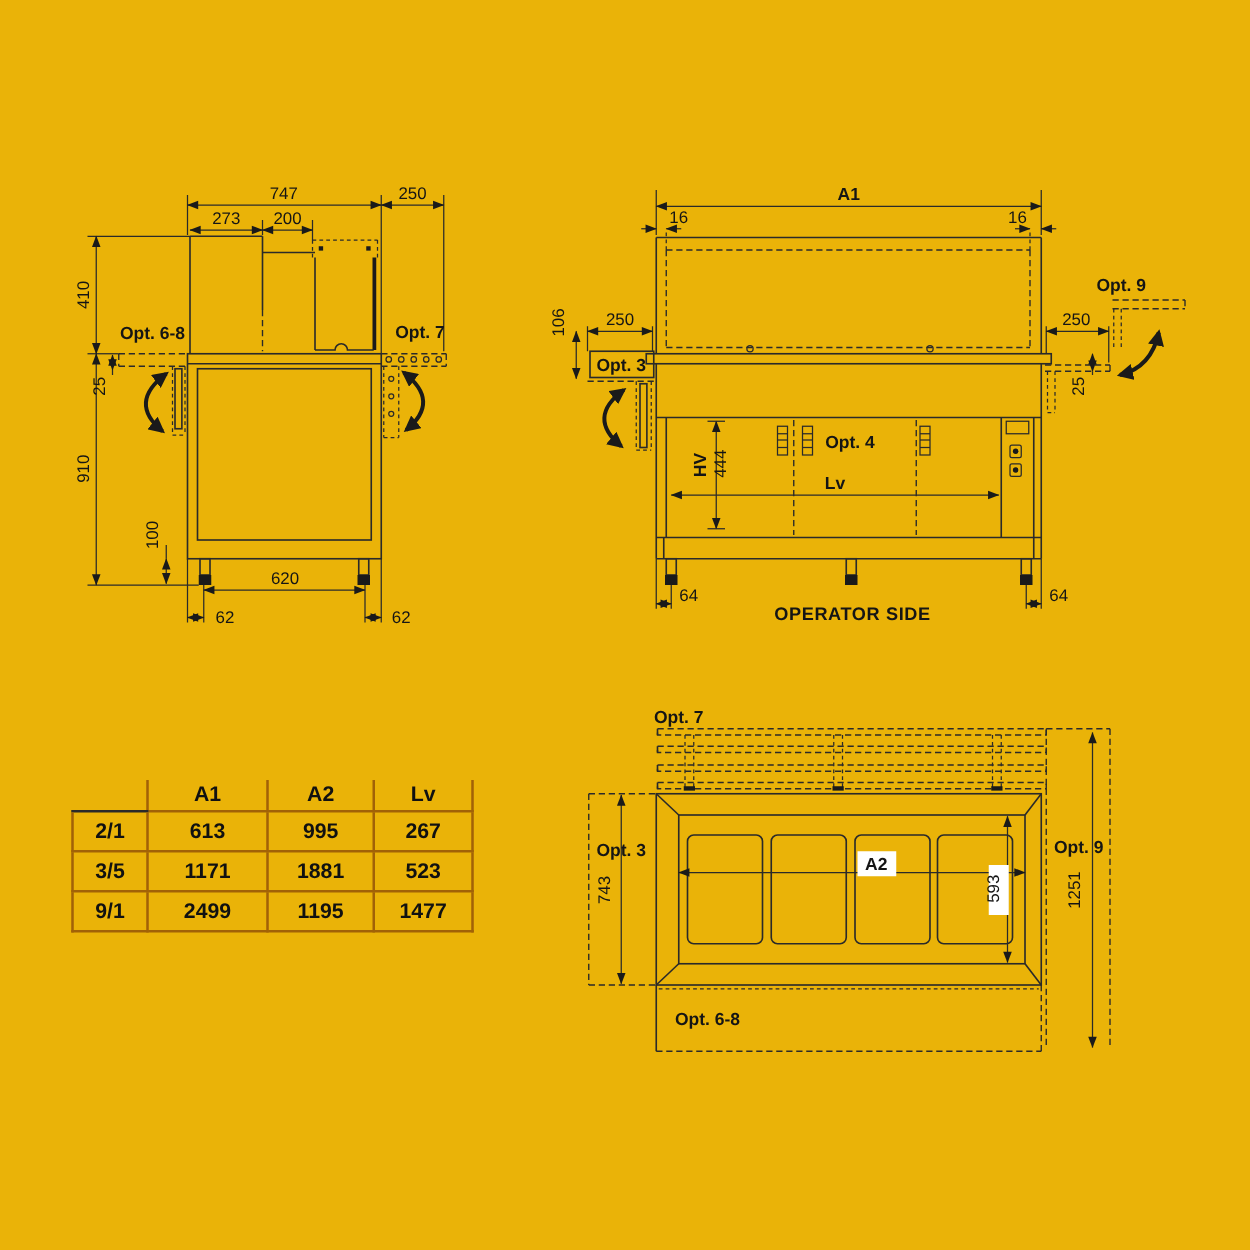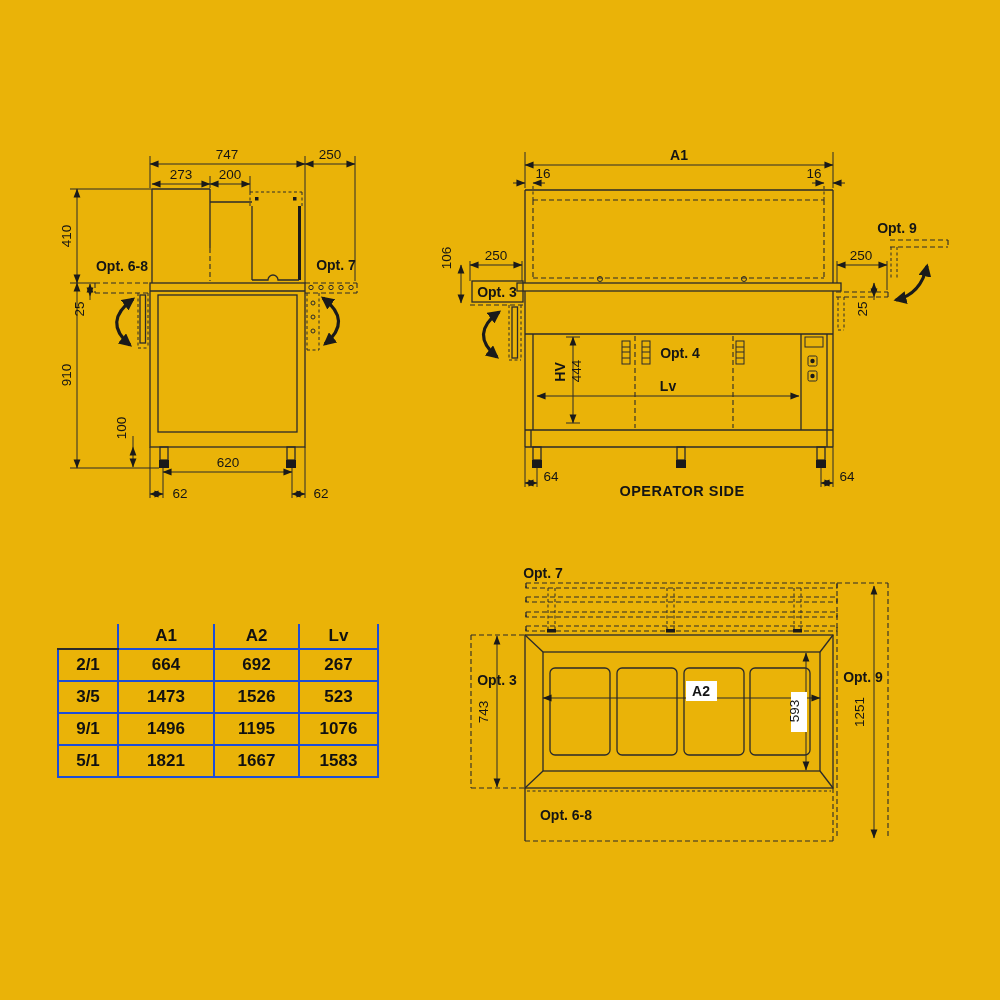--- a/index.html
+++ b/index.html
@@ -12,21 +12,21 @@
   .obj{stroke:#2a2a2a;fill:none;stroke-width:1.3;}
   .thin{stroke:#2a2a2a;fill:none;stroke-width:1;}
   .dash{stroke:#2a2a2a;fill:none;stroke-width:1.1;stroke-dasharray:5,3;}
   .fdash{stroke:#2a2a2a;fill:none;stroke-width:1;stroke-dasharray:3,2.5;}
   .thick{stroke:#1a1a1a;fill:none;stroke-width:3;}
   .solidfill{fill:#1a1a1a;stroke:none;}
   .whitebox{fill:#ffffff;stroke:none;}
   .arrow{stroke:#1a1a1a;fill:none;stroke-width:3.2;}
   
   #spec{position:absolute;left:57px;top:624px;border-collapse:collapse;table-layout:fixed;}
-  #spec th,#spec td{border:2px solid #1d4ed8;text-align:center;vertical-align:middle;
+  #spec th,#spec td{border:2px solid #a16207;text-align:center;vertical-align:middle;
     font-weight:bold;font-size:17px;color:#111;padding:0;height:30px;}
   #spec thead th{height:24px;border-top:none;}
   #spec thead th.corner{border:none;border-bottom:2px solid #2a2a2a;}
   #spec col.c0{width:60px;} #spec col.c1{width:96px;}
   #spec col.c2{width:85px;} #spec col.c3{width:79px;}
 </style>
 </head>
 <body>
 
 <div id="stage">
@@ -373,37 +373,31 @@
       <tr>
         <th class="corner"></th>
         <th>A1</th>
         <th>A2</th>
         <th>Lv</th>
       </tr>
     </thead>
     <tbody>
       <tr>
         <th>2/1</th>
-        <td>664</td>
-        <td>692</td>
+        <td>613</td>
+        <td>995</td>
         <td>267</td>
       </tr>
       <tr>
         <th>3/5</th>
-        <td>1473</td>
-        <td>1526</td>
+        <td>1171</td>
+        <td>1881</td>
         <td>523</td>
       </tr>
       <tr>
         <th>9/1</th>
-        <td>1496</td>
+        <td>2499</td>
         <td>1195</td>
-        <td>1076</td>
-      </tr>
-      <tr>
-        <th>5/1</th>
-        <td>1821</td>
-        <td>1667</td>
-        <td>1583</td>
+        <td>1477</td>
       </tr>
     </tbody>
   </table>
 </div>
 
 </body></html>

